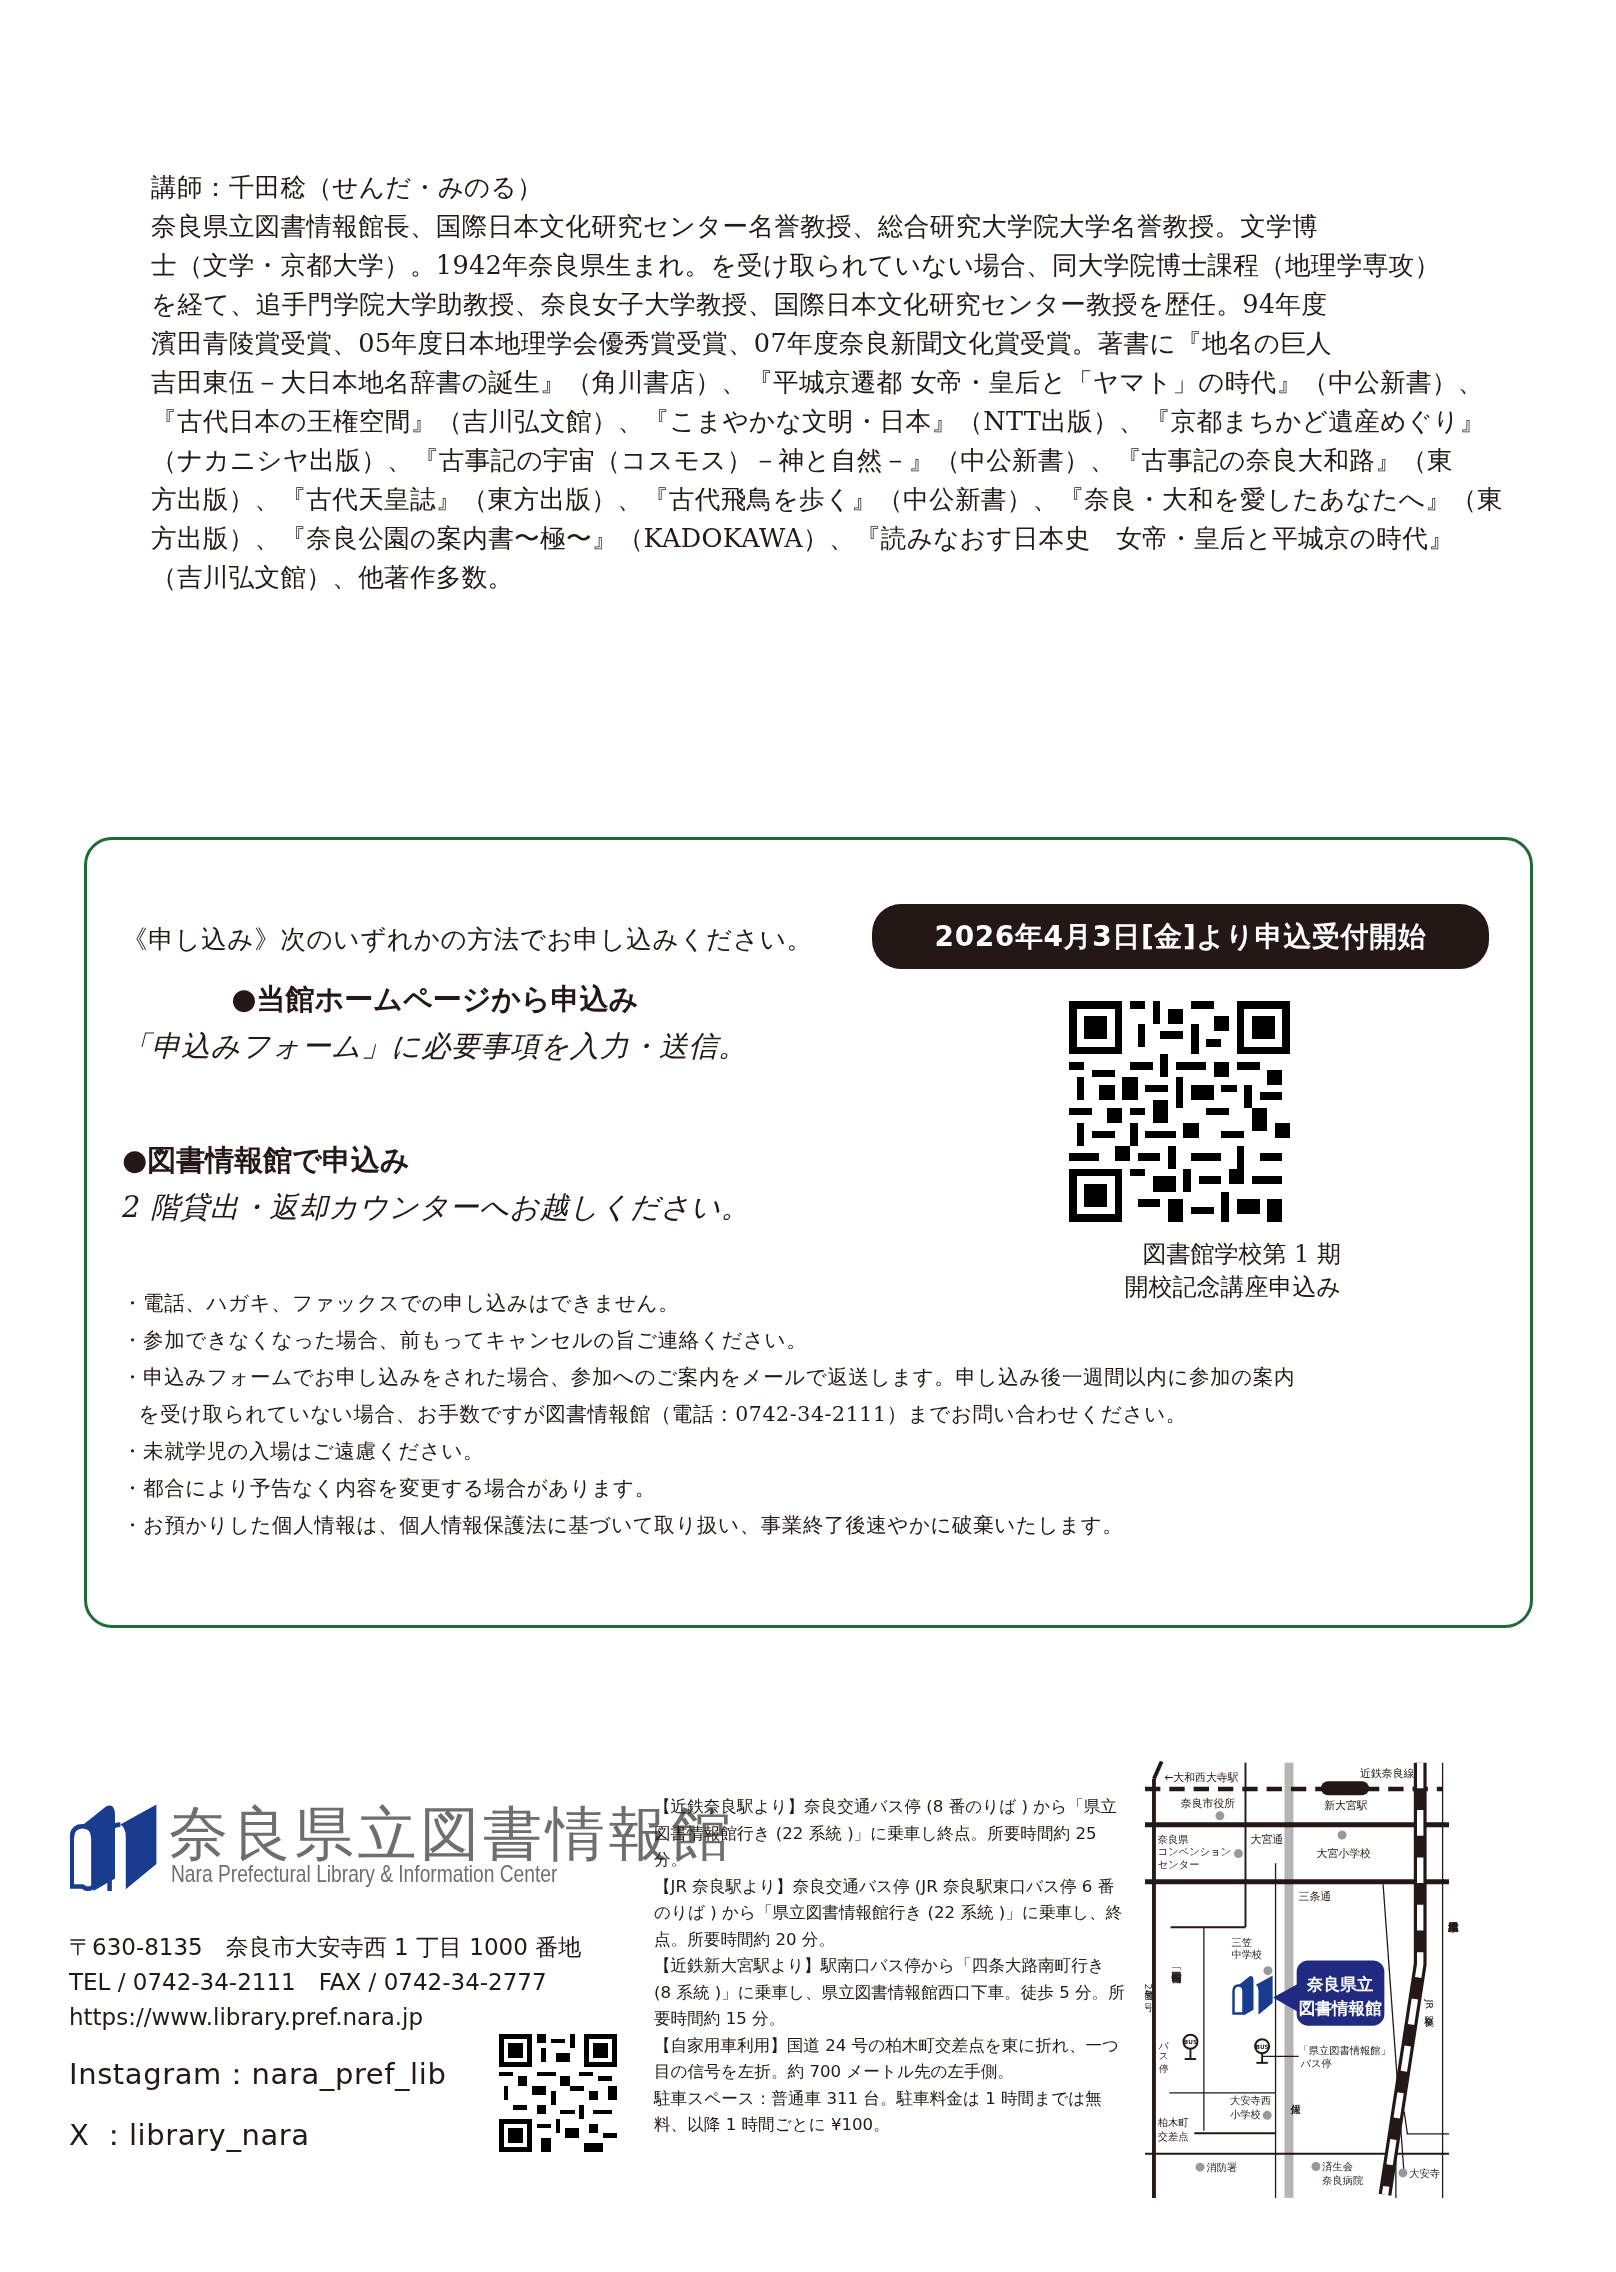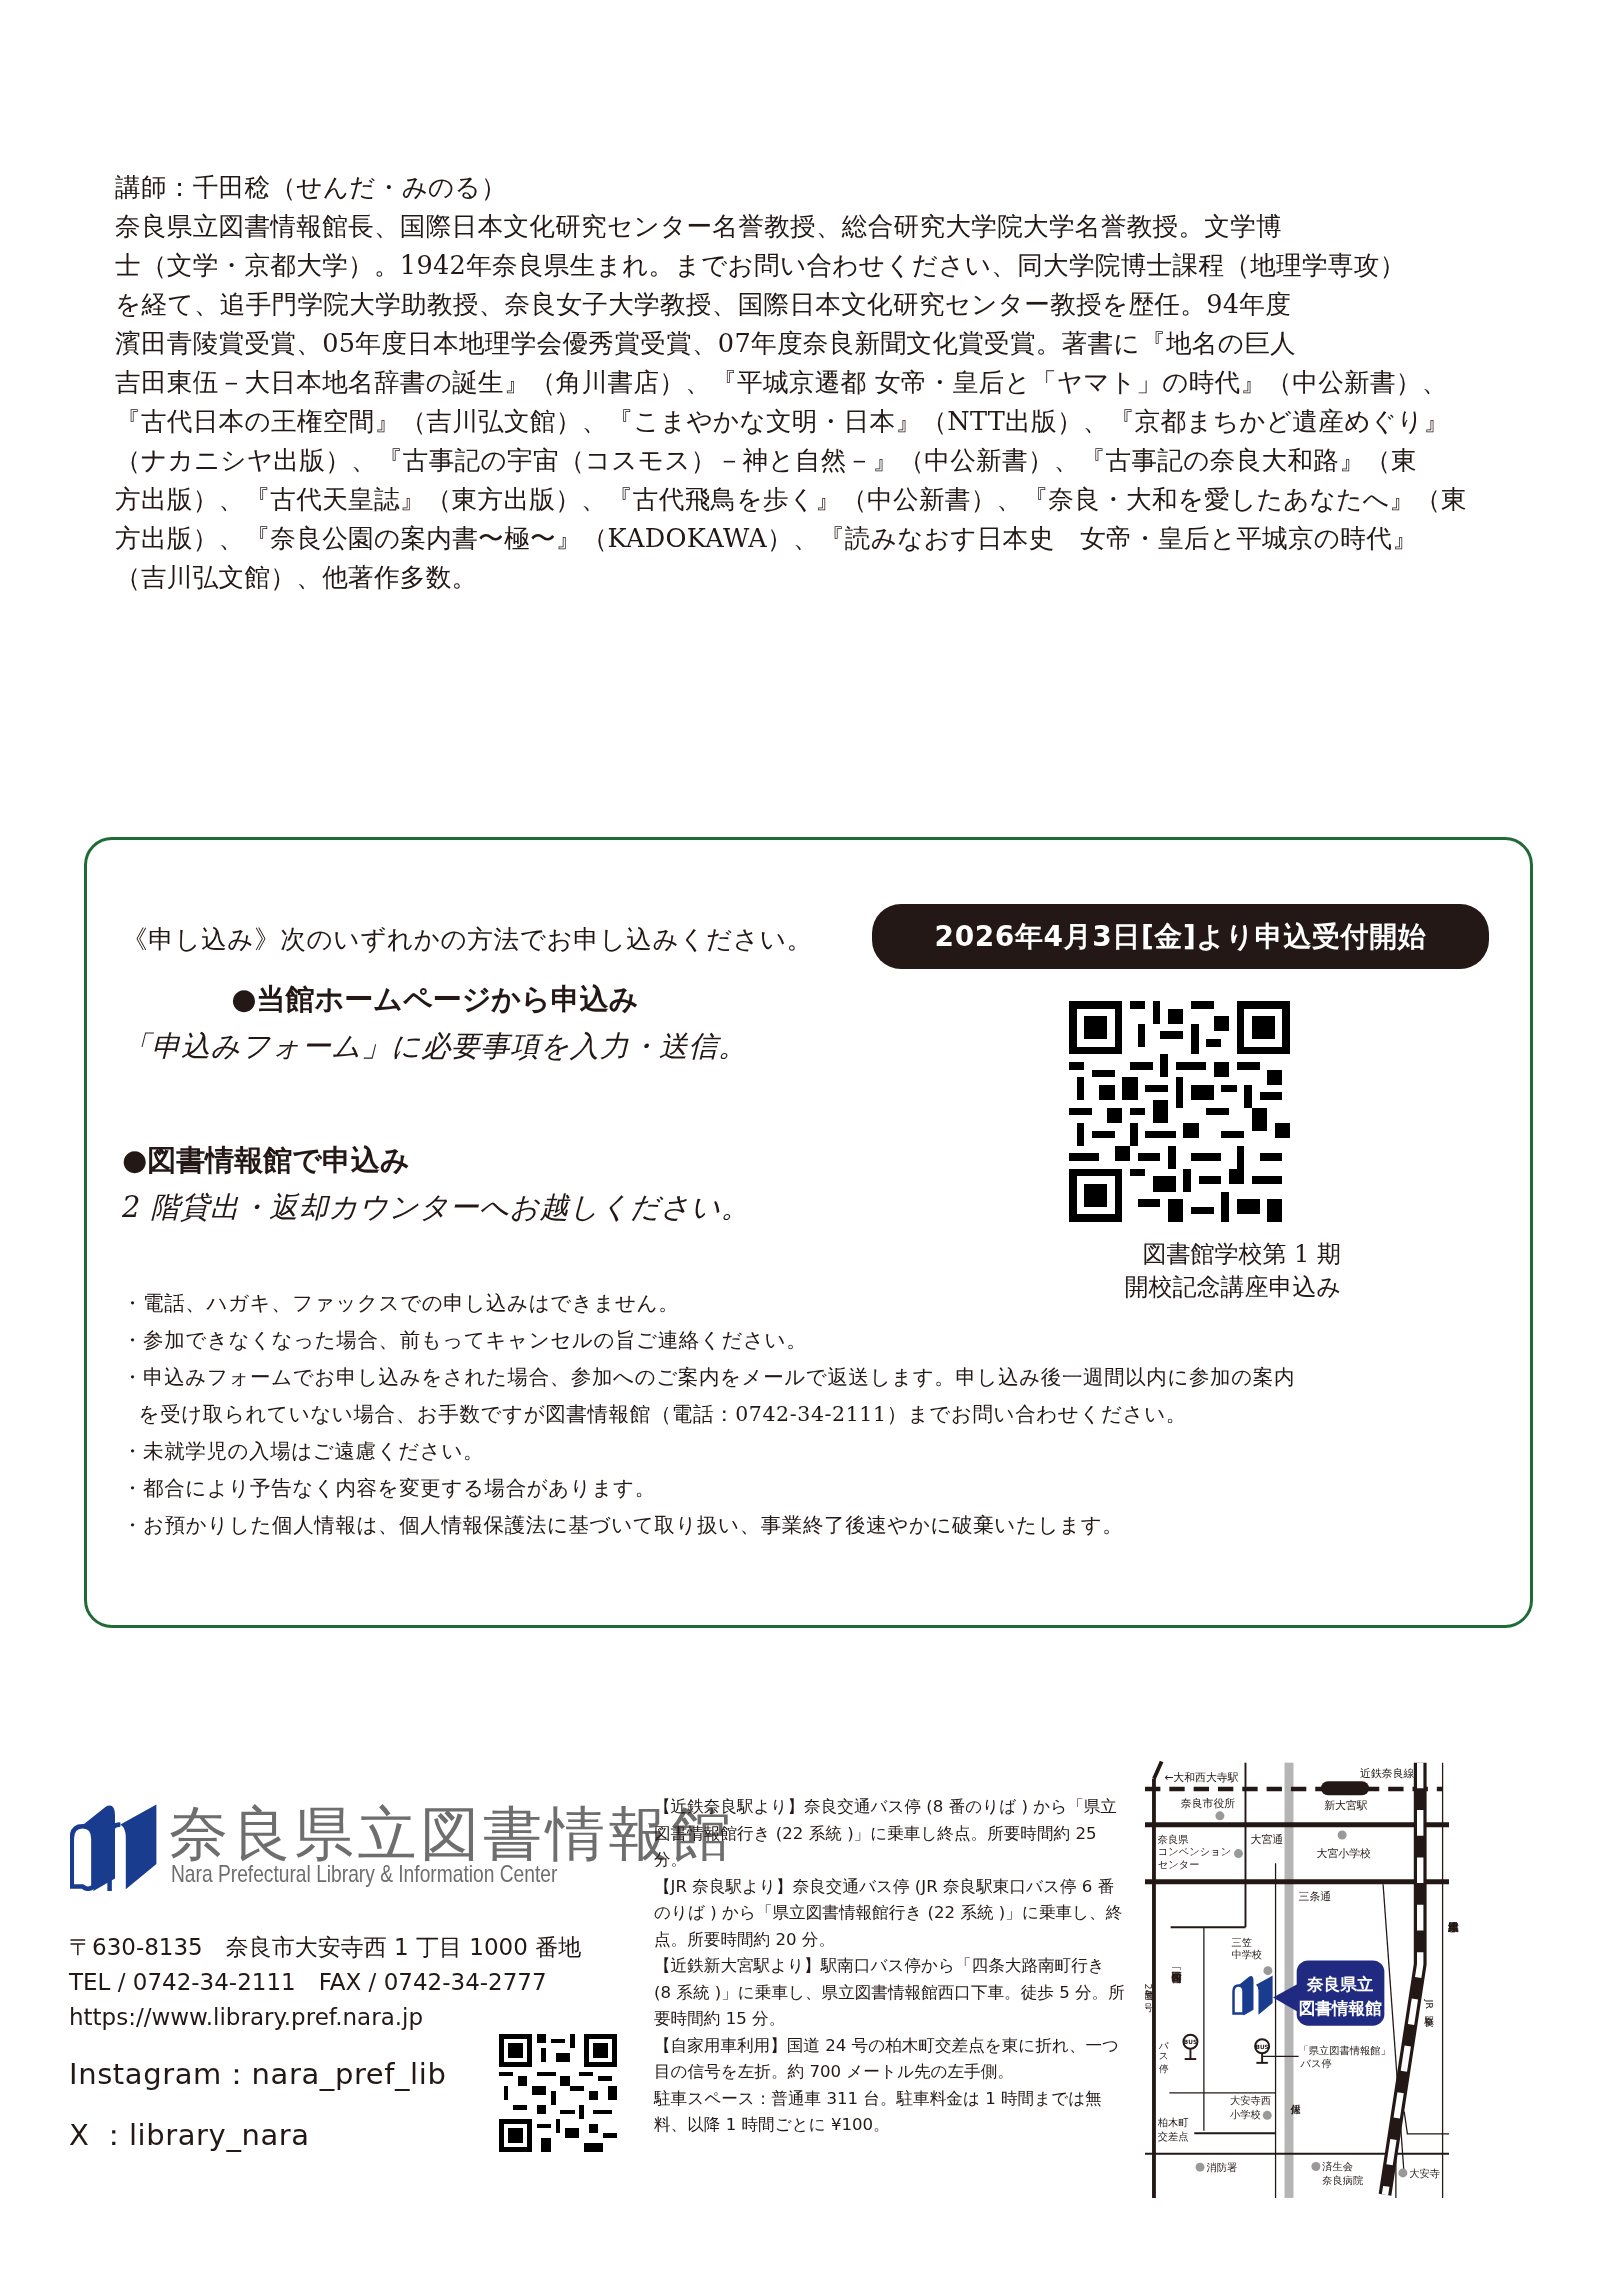--- a/index.html
+++ b/index.html
@@ -8,21 +8,21 @@
     width: 1617px; height: 2273px; position: relative; overflow: hidden;
     font-family: "DejaVu Serif", "Liberation Serif", serif;
     color: #231815;
   }
   
   .bio {
     position: absolute; left: 115px; top: 168px; width: 1394px;
     font-size: 25.6px; line-height: 39px; letter-spacing: 0.3px;
     text-align: justify;
   }
-  .bio .bio-line { display: block; white-space: nowrap; overflow: hidden; }
+  .bio .bio-line { display: block; white-space: nowrap; overflow: hidden; margin-left: 36px; }
   
   .apply-box {
     position: absolute; left: 84px; top: 837px; width: 1449px; height: 791px;
     border: 3.2px solid #1e6b35; border-radius: 28px;
   }
   .apply-lead {
     position: absolute; left: 35px; top: 82px; font-size: 25.6px;
     font-family: "DejaVu Serif", serif; letter-spacing: 0.6px; white-space: nowrap;
   }
   .deadline-badge {
@@ -86,21 +86,21 @@
   .map { position: absolute; left: 1145px; top: 1753px; width: 448px; height: 461px; }
   .map svg { width: 448px; height: 461px; }
   .map text { font-family: "DejaVu Sans", sans-serif; fill: #231815; }
 </style>
 </head>
 <body>
 
 <section class="bio">
   <span class="bio-line">講師：千田稔（せんだ・みのる）</span>
   <span class="bio-line">奈良県立図書情報館長、国際日本文化研究センター名誉教授、総合研究大学院大学名誉教授。文学博</span>
-  <span class="bio-line">士（文学・京都大学）。1942年奈良県生まれ。までお問い合わせください、同大学院博士課程（地理学専攻）</span>
+  <span class="bio-line">士（文学・京都大学）。1942年奈良県生まれ。を受け取られていない場合、同大学院博士課程（地理学専攻）</span>
   <span class="bio-line">を経て、追手門学院大学助教授、奈良女子大学教授、国際日本文化研究センター教授を歴任。94年度</span>
   <span class="bio-line">濱田青陵賞受賞、05年度日本地理学会優秀賞受賞、07年度奈良新聞文化賞受賞。著書に『地名の巨人</span>
   <span class="bio-line">吉田東伍－大日本地名辞書の誕生』（角川書店）、『平城京遷都 女帝・皇后と「ヤマト」の時代』（中公新書）、</span>
   <span class="bio-line">『古代日本の王権空間』（吉川弘文館）、『こまやかな文明・日本』（NTT出版）、『京都まちかど遺産めぐり』</span>
   <span class="bio-line">（ナカニシヤ出版）、『古事記の宇宙（コスモス）－神と自然－』（中公新書）、『古事記の奈良大和路』（東</span>
   <span class="bio-line">方出版）、『古代天皇誌』（東方出版）、『古代飛鳥を歩く』（中公新書）、『奈良・大和を愛したあなたへ』（東</span>
   <span class="bio-line">方出版）、『奈良公園の案内書〜極〜』（KADOKAWA）、『読みなおす日本史　女帝・皇后と平城京の時代』</span>
   <span class="bio-line">（吉川弘文館）、他著作多数。</span>
 </section>
 

